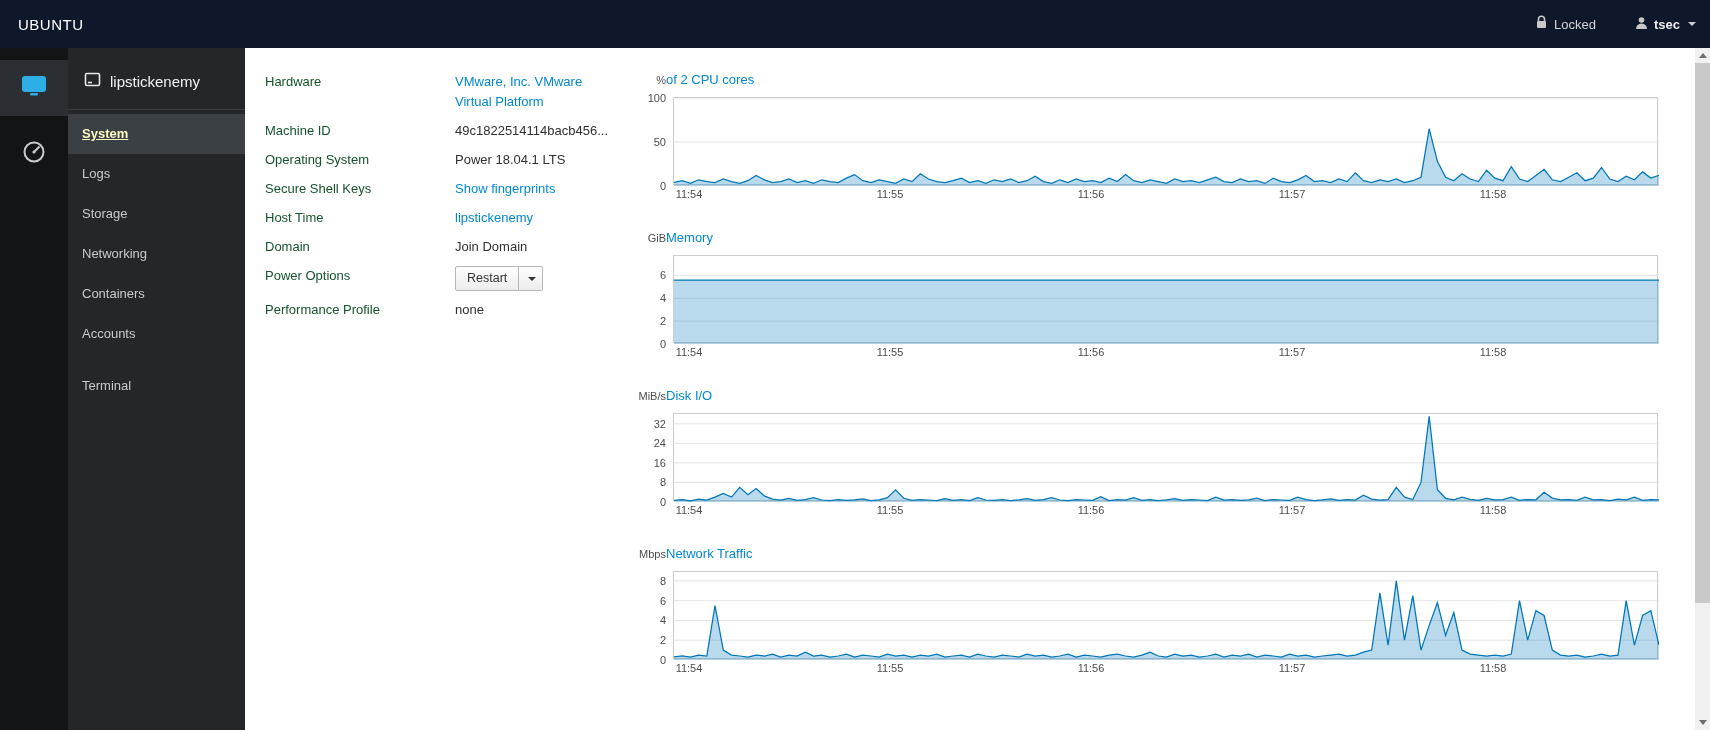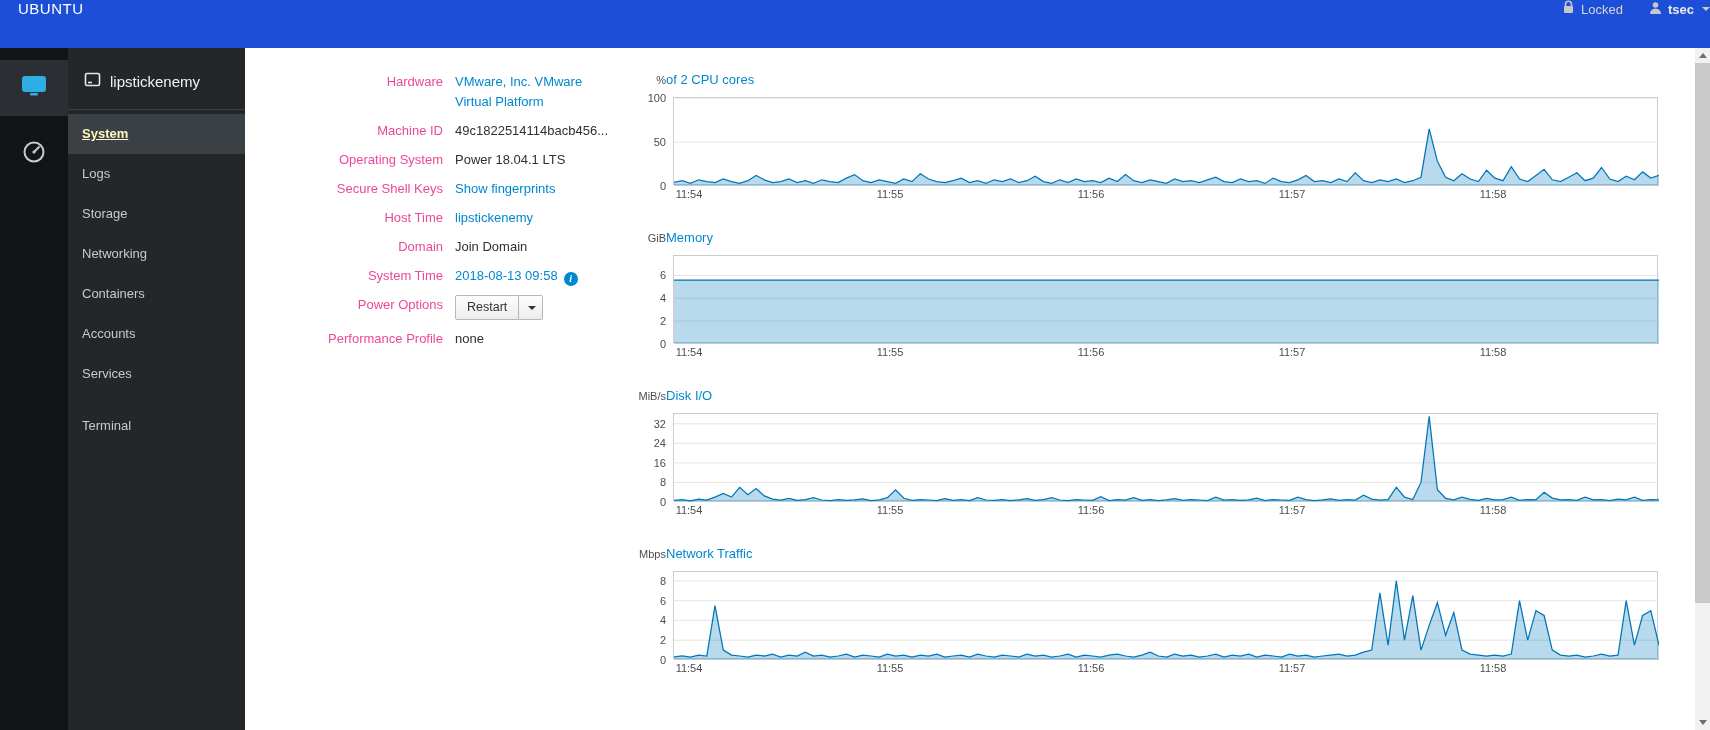--- a/index.html
+++ b/index.html
@@ -1,23 +1,23 @@
 <!DOCTYPE html>
 <html><head>
 <meta charset="utf-8">
 <style>
   * { margin:0; padding:0; box-sizing:border-box; }
   html,body { width:1710px; height:730px; overflow:hidden; background:#fff;
     font-family:"Liberation Sans", sans-serif; }
 
   
   .navbar { position:absolute; top:0; left:0; width:1710px; height:48px;
-    background:#1d4ed8; display:flex; align-items:flex-start; z-index:20; }
+    background:#0f172a; display:flex; align-items:center; z-index:20; }
   .brand { color:#ffffff; font-size:15px; letter-spacing:.5px; padding-left:18px; }
-  .nav-right { margin-left:auto; display:flex; align-items:center; gap:8px; }
+  .nav-right { margin-left:auto; display:flex; align-items:center; gap:21px; padding-right:14px; }
   .nav-lock { display:flex; align-items:center; gap:7px; margin-right:18px; }
   .nav-text { color:#d5d5d5; font-size:13px; }
   .nav-user { display:flex; align-items:center; gap:6px; cursor:pointer; }
   .nav-user .nav-text { color:#ececec; font-weight:bold; }
   .caret-down { width:0; height:0; border-left:4px solid transparent; border-right:4px solid transparent;
     border-top:4px solid #cccccc; display:inline-block; margin-left:2px; }
 
   
   .sidebar { position:absolute; top:48px; left:0; bottom:0; width:245px; display:flex; }
   .icon-strip { width:68px; background:#121416; padding-top:12px; display:flex; flex-direction:column; align-items:center; gap:10px; }
@@ -30,21 +30,21 @@
   .nav-list { padding-top:4px; }
   .nav-item { height:40px; line-height:40px; padding-left:14px; font-size:13px; color:#c9c9c9; cursor:pointer; }
   .nav-item.active { background:#3b4045; color:#fef9c3; font-weight:bold;text-decoration:underline; }
   .nav-item.separated { margin-top:12px; }
 
   
   .main { position:absolute; top:48px; left:245px; right:15px; bottom:0; background:#fff;
     display:flex; padding-top:24px; }
   .info-col { width:362px; flex:none; padding-left:20px; }
   .info-row { display:flex; margin-bottom:9px; }
-  .info-label { width:190px; flex:none; text-align:right; padding-right:12px; color:#ec4899;
+  .info-label { width:190px; flex:none; text-align:left; padding-right:12px; color:#14532d;
     font-size:13px; line-height:20px; }
   .info-value { flex:1; font-size:13px; line-height:20px; color:#303030; }
   a.link { color:#0088ce; text-decoration:none; cursor:pointer; }
   .info-icon { display:inline-block; width:14px; height:14px; border-radius:50%; background:#0088ce;
     color:#fff; font-size:10px; font-weight:bold; text-align:center; line-height:14px;
     margin-left:6px; vertical-align:-2px; font-family:"Liberation Serif", serif; font-style:italic; cursor:pointer; }
   .btn-group { display:inline-flex; }
   .btn { display:inline-block; height:25px; line-height:23px; padding:0 11px; font-size:12.5px; color:#333;
     background:linear-gradient(#fdfdfd,#ededed); border:1px solid #b7b7b7; border-radius:2px 0 0 2px; cursor:pointer; }
   .btn-caret { width:24px; height:25px; background:linear-gradient(#fdfdfd,#ededed); border:1px solid #b7b7b7;
@@ -135,21 +135,20 @@
       <span class="host-name">lipstickenemy</span>
     </div>
     <div class="menu-divider"></div>
     <div class="nav-list">
       <div class="nav-item active">System</div>
       <div class="nav-item">Logs</div>
       <div class="nav-item">Storage</div>
       <div class="nav-item">Networking</div>
       <div class="nav-item">Containers</div>
       <div class="nav-item">Accounts</div>
-      <div class="nav-item">Services</div>
       <div class="nav-item separated">Terminal</div>
     </div>
   </div>
 </div>
 
 <div class="main">
 
   <div class="info-col">
     <div class="info-row">
       <div class="info-label">Hardware</div>
@@ -167,26 +166,20 @@
       <div class="info-label">Secure Shell Keys</div>
       <div class="info-value"><a class="link">Show fingerprints</a></div>
     </div>
     <div class="info-row">
       <div class="info-label">Host Time</div>
       <div class="info-value"><a class="link">lipstickenemy</a></div>
     </div>
     <div class="info-row">
       <div class="info-label">Domain</div>
       <div class="info-value"><a class="link" style="color:#303030">Join Domain</a></div>
-    </div>
-    <div class="info-row">
-      <div class="info-label">System Time</div>
-      <div class="info-value">
-        <a class="link">2018-08-13 09:58</a><span class="info-icon">i</span>
-      </div>
     </div>
     <div class="info-row">
       <div class="info-label">Power Options</div>
       <div class="info-value">
         <span class="btn-group">
           <span class="btn">Restart</span>
           <span class="btn-caret">
               <span class="caret-down"></span>
             </span>
         </span>

